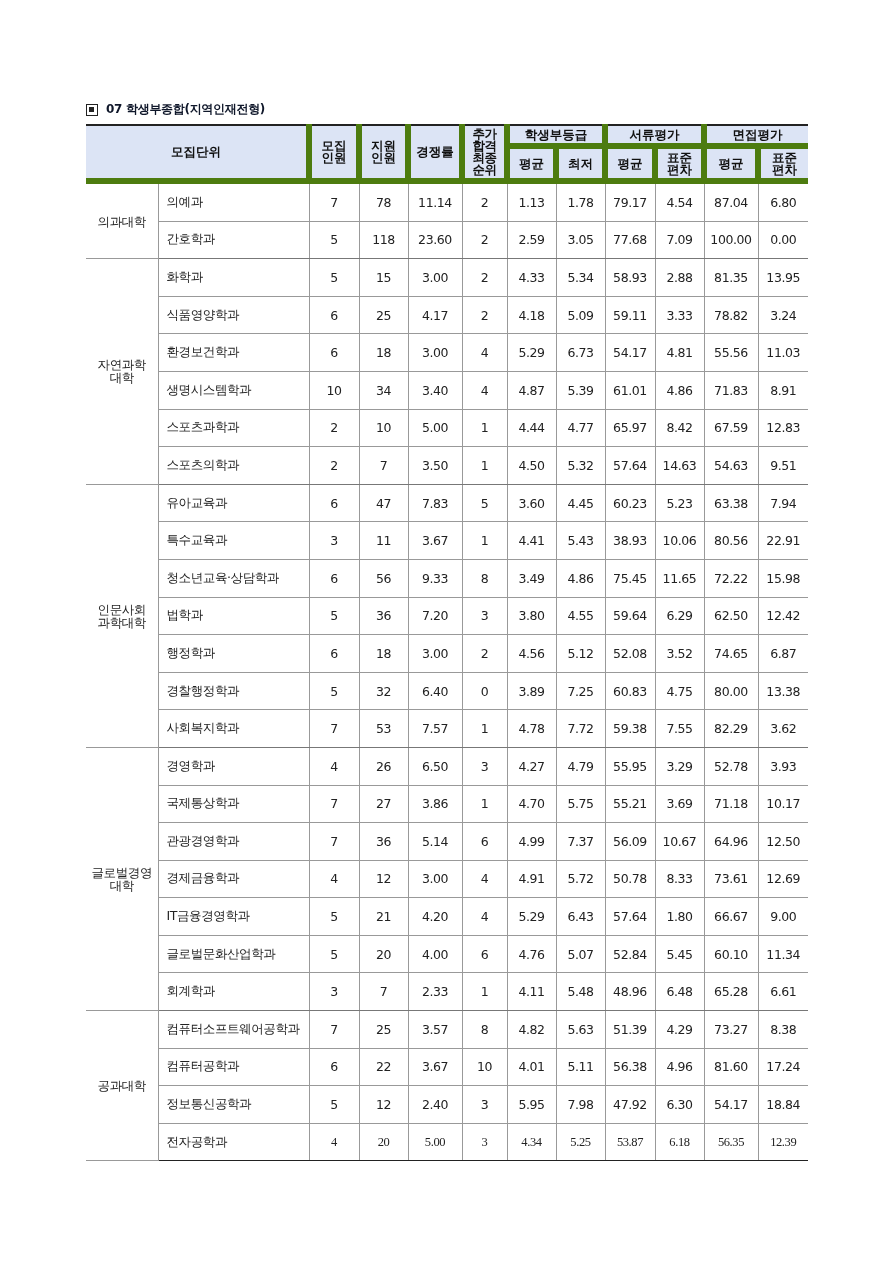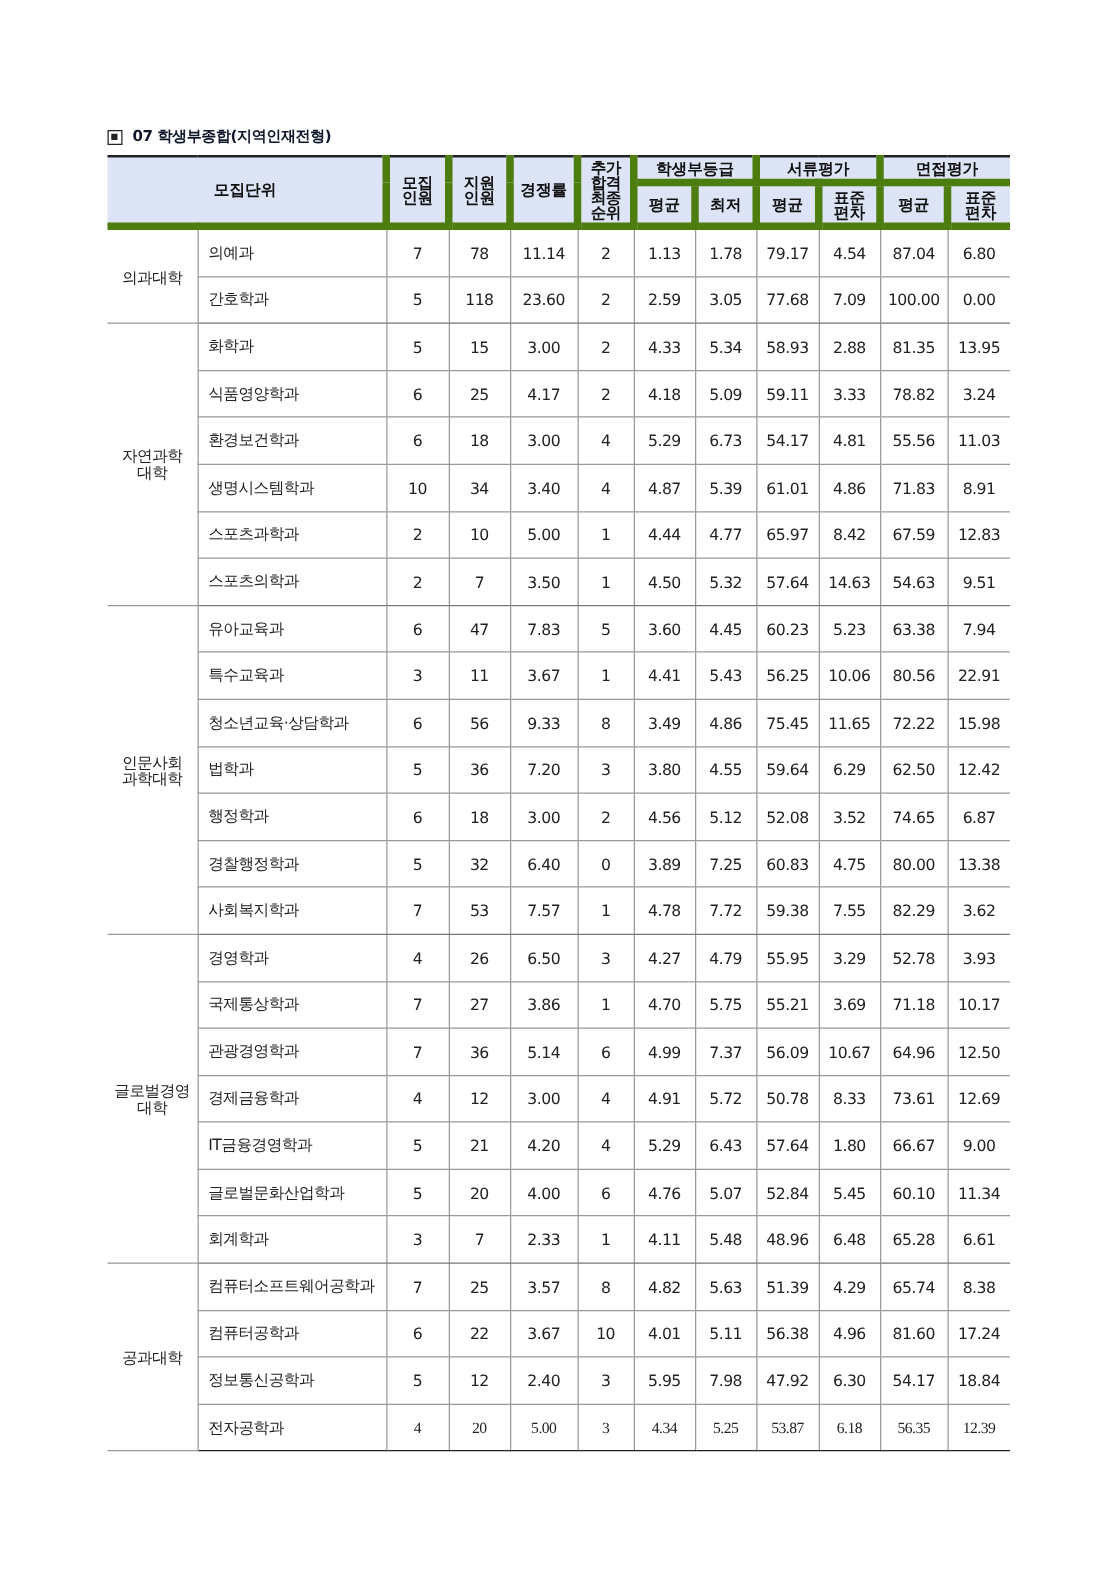--- a/index.html
+++ b/index.html
@@ -215,21 +215,21 @@
         <td>7.94</td>
       </tr>
       <tr class="row">
         <td class="dept">특수교육과</td>
         <td>3</td>
         <td>11</td>
         <td>3.67</td>
         <td>1</td>
         <td>4.41</td>
         <td>5.43</td>
-        <td>56.25</td>
+        <td>38.93</td>
         <td>10.06</td>
         <td>80.56</td>
         <td>22.91</td>
       </tr>
       <tr class="row">
         <td class="dept">청소년교육·상담학과</td>
         <td>6</td>
         <td>56</td>
         <td>9.33</td>
         <td>8</td>
@@ -388,21 +388,21 @@
         <td class="college" rowspan="4"><span class="ml">공과대학</span></td>
         <td class="dept">컴퓨터소프트웨어공학과</td>
         <td>7</td>
         <td>25</td>
         <td>3.57</td>
         <td>8</td>
         <td>4.82</td>
         <td>5.63</td>
         <td>51.39</td>
         <td>4.29</td>
-        <td>65.74</td>
+        <td>73.27</td>
         <td>8.38</td>
       </tr>
       <tr class="row">
         <td class="dept">컴퓨터공학과</td>
         <td>6</td>
         <td>22</td>
         <td>3.67</td>
         <td>10</td>
         <td>4.01</td>
         <td>5.11</td>

